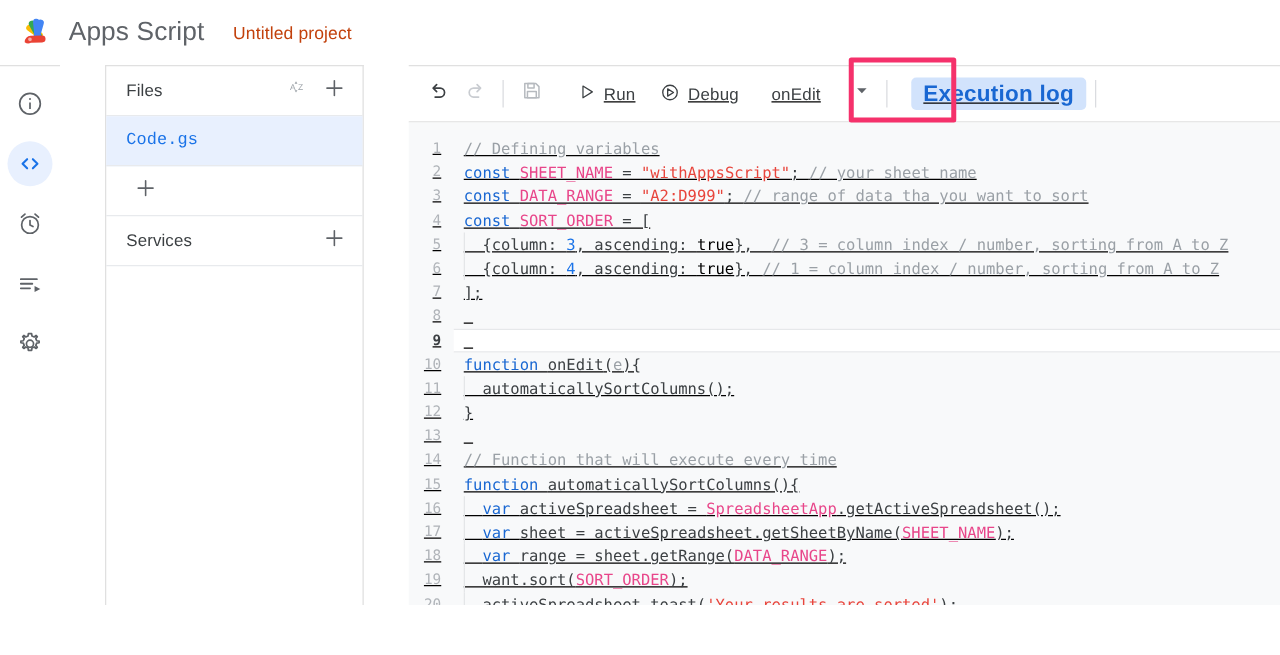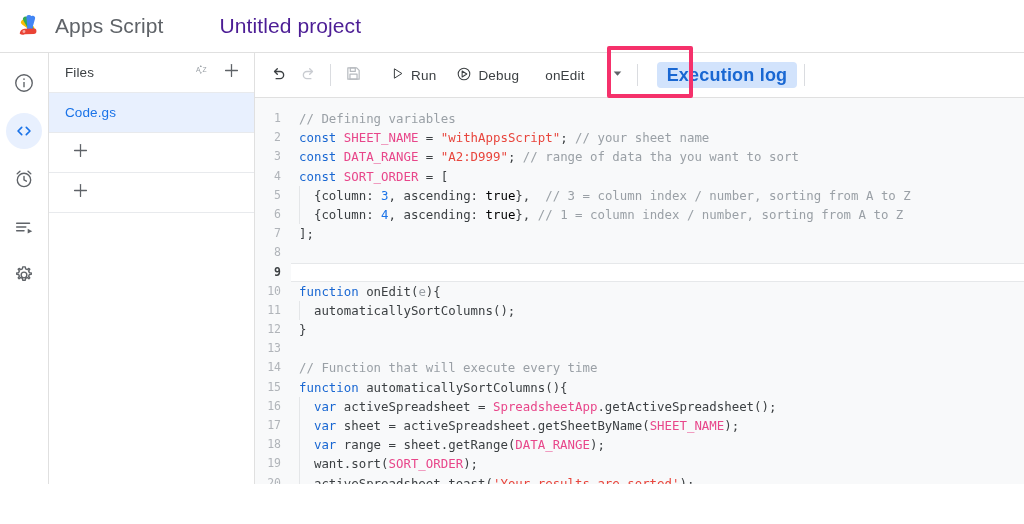--- a/index.html
+++ b/index.html
@@ -7,46 +7,46 @@
     width:1024px;height:524px;overflow:hidden;background:#fff;
     font-family:"Liberation Sans",sans-serif;
     -webkit-font-smoothing:antialiased;
   }
   .app{width:1024px;height:484px;position:relative;display:flex;flex-direction:column;border-radius:9px;}
 
   
   .header{height:52px;flex:0 0 52px;display:flex;align-items:center;background:#fff;position:relative;}
   .logo-wrap{width:32px;height:32px;margin-left:14px;display:flex;align-items:center;justify-content:center;}
   .brand{font-size:21px;color:#5f6368;margin-left:9px;letter-spacing:.1px;font-weight:400;}
-  .proj-title{font-size:21px;color:#4c1d95;margin-left:56px;font-weight:400;letter-spacing:.1px;}
-
-  
-  .body-row{flex:1 1 auto;display:flex;min-height:0;}
+  .proj-title{font-size:14px;color:#c2410c;margin-left:23px;font-weight:400;letter-spacing:.1px;}
+
+  
+  .body-row{flex:1 1 auto;display:flex;min-height:0;gap:36px;}
 
   
   .rail{width:48px;flex:0 0 48px;background:#fff;border-top:1px solid #e0e0e0;
         display:flex;flex-direction:column;align-items:center;padding-top:12px;}
   .rail-btn{width:36px;height:36px;border-radius:50%;display:flex;align-items:center;justify-content:center;
             margin-bottom:12px;cursor:pointer;}
   .rail-btn.active{background:#e8f0fe;}
   .rail-btn svg{display:block;}
 
   
   .files-panel{width:205px;flex:0 0 205px;background:#fff;border-left:1px solid #e0e0e0;
                border-top:1px solid #e0e0e0;border-right:1px solid #e0e0e0;display:flex;flex-direction:column;}
   .panel-sec{height:39px;display:flex;align-items:center;padding:0 10px 0 16px;border-bottom:1px solid #e8eaed;}
   .panel-sec .ttl{font-size:13.5px;color:#3c4043;flex:1 1 auto;letter-spacing:.1px;}
   .panel-ico{width:26px;height:26px;display:flex;align-items:center;justify-content:center;cursor:pointer;margin-left:2px;}
   .file-row{height:39px;display:flex;align-items:center;padding-left:16px;border-bottom:1px solid #e8eaed;cursor:pointer;}
   .file-row.selected{background:#e8f0fe;}
-  .file-row .fname{font-size:13.5px;color:#1a73e8;letter-spacing:.1px;}
+  .file-row .fname{font-size:13.5px;color:#1a73e8;letter-spacing:.1px;font-family:Liberation Mono, monospace;}
   .panel-filler{flex:1 1 auto;}
 
   
-  .right{flex:1 1 auto;display:flex;flex-direction:column;min-width:0;}
+  .right{flex:1 1 auto;display:flex;flex-direction:column;min-width:0;text-decoration:underline;}
   .toolbar{height:44px;flex:0 0 44px;background:#fff;border-top:1px solid #e0e0e0;border-bottom:1px solid #e0e0e0;
            display:flex;align-items:center;padding-left:8px;position:relative;}
   .tb-ico{width:30px;height:30px;display:flex;align-items:center;justify-content:center;cursor:pointer;border-radius:4px;}
   .tb-div{width:1px;height:22px;background:#dadce0;margin:0 7px;}
   .tb-btn{height:28px;display:flex;align-items:center;gap:6px;padding:0 10px;border-radius:4px;cursor:pointer;
           font-size:13.5px;color:#3c4043;letter-spacing:.2px;}
   .tb-btn.run{margin-left:12px;}
   .func-sel{display:flex;align-items:center;gap:26px;margin-left:10px;cursor:pointer;padding:0 6px;height:28px;}
   .func-sel .fname{font-size:13.5px;color:#3c4043;letter-spacing:.2px;}
   .exec-log{height:26px;display:flex;align-items:center;padding:0 10px;border-radius:4px;background:#d2e3fc;
@@ -193,20 +193,21 @@
           <span>
             <svg width="19" height="19" viewBox="0 0 24 24" stroke="#5f6368" stroke-width="1.6" stroke-linecap="round">
               <line x1="12" y1="4.5" x2="12" y2="19.5"></line>
                 <line x1="4.5" y1="12" x2="19.5" y2="12"></line>
             </svg>
           </span>
         </div>
       </div>
 
       <div class="panel-sec">
+        <div class="ttl">Services</div>
         <div class="panel-ico">
           <span>
             <svg width="19" height="19" viewBox="0 0 24 24" stroke="#5f6368" stroke-width="1.6" stroke-linecap="round">
               <line x1="12" y1="4.5" x2="12" y2="19.5"></line>
                 <line x1="4.5" y1="12" x2="19.5" y2="12"></line>
             </svg>
           </span>
         </div>
       </div>
 

